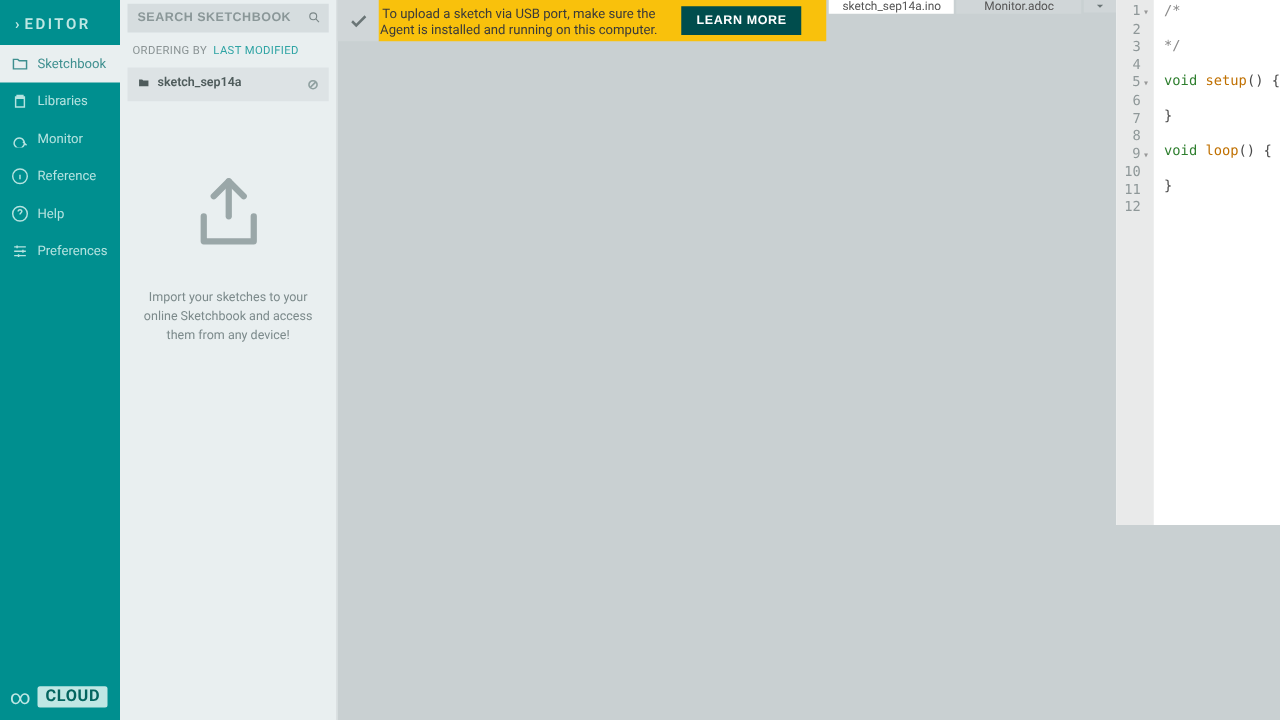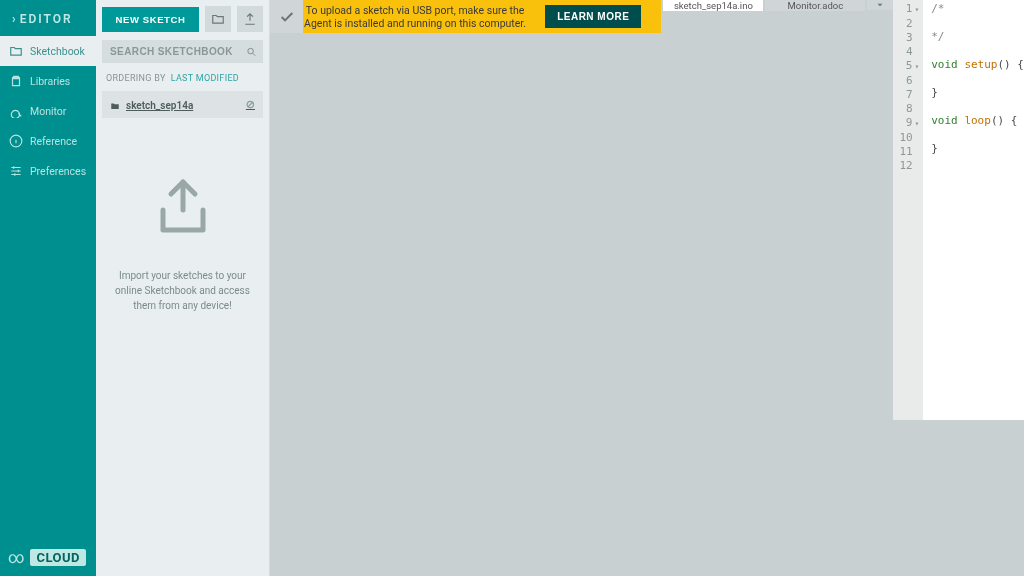--- a/index.html
+++ b/index.html
@@ -3,41 +3,41 @@
 <meta charset="utf-8">
 <style>
   * { box-sizing: border-box; margin: 0; padding: 0; }
   html, body { width: 1024px; height: 576px; font-family: -apple-system, BlinkMacSystemFont, "Segoe UI", Roboto, Arial, sans-serif; overflow: hidden; }
   body { display: flex; background: #c9d0d2; color: #444; }
 
   
   .nav-rail { width: 96px; background: #008f8f; display: flex; flex-direction: column; color: #b5e3e0; font-size: 10.5px; }
   .rail-logo { padding: 12px 12px 10px; color: #bfe7e4; font-weight: 600; letter-spacing: 2px; font-size: 12px; display: flex; align-items: center; }
   .rail-logo .chev { margin-right: 2px; }
-  .rail-item { display: flex; align-items: center; gap: 7px; padding: 8px 9px; cursor: pointer; position: relative; }
+  .rail-item { display: flex; align-items: flex-start; gap: 7px; padding: 8px 9px; cursor: pointer; position: relative; }
   .rail-item.active { background: #e9eff0; color: #3e8f8f; }
   .rail-item.active::after { content:""; position:absolute; right:-6px; top:50%; transform:translateY(-50%); border:6px solid transparent; border-left-color:#e9eff0; }
   .rail-icon { width: 14px; height: 14px; flex: none; display:inline-flex; align-items:center; justify-content:center; }
   .rail-spacer { flex: 1; }
   .rail-cloud { padding: 10px 8px; display:flex; align-items:center; gap:6px; }
   .cloud-badge { background:#bfe7e4; color:#03655f; font-size:13px; font-weight:700; padding:1px 6px; border-radius:2px; letter-spacing: .5px;}
   .infinity { font-size:16px; color:#bfe7e4; line-height:1; }
 
   
   .sketch-col { width: 174px; background: #e9eff0; display: flex; flex-direction: column; border-right: 1px solid #d6dcdd; }
   .sketch-top { padding: 6px; display:flex; gap:6px; align-items:center; }
   .btn-new { flex:1; background:#009999; color:#fff; border:none; font-size:9.5px; font-weight:600; letter-spacing:.6px; padding:7px 0; cursor:pointer; }
   .icon-btn { width:26px; height:26px; background:#d3dadb; border:none; display:flex; align-items:center; justify-content:center; cursor:pointer; }
   .search-wrap { margin: 2px 6px 10px; position:relative; }
   .search-input { width:100%; background:#d6dddf; border:none; padding:6px 24px 6px 8px; font-size:10px; color:#6a7b7c; letter-spacing:.4px; font-weight:600; }
   .search-input::placeholder { color:#8a9798; font-weight:600; }
   .search-glass { position:absolute; right:6px; top:50%; transform:translateY(-50%); color:#7b8788; font-size:11px; }
   .ordering { margin: 0 10px 8px; font-size: 9px; color:#8a9394; letter-spacing:.3px; }
   .ordering a { color:#2fa4a4; text-decoration:none; }
-  .sketch-entry { margin: 0 6px; padding:7px 8px; background:#dde3e5; font-size:10px; color:#4f5c5c; font-weight:600; display:flex; align-items:flex-end; gap:6px;text-decoration:underline; }
+  .sketch-entry { margin: 0 6px; padding:7px 8px; background:#dde3e5; font-size:10px; color:#4f5c5c; font-weight:600; display:flex; align-items:flex-start; gap:6px; }
   .sketch-entry .x { margin-left:auto; color:#8fa0a0; font-size:11px; }
   .import-area { margin: 60px 18px 0; text-align:center; color:#7c8a8b; }
   .import-area .big-icon { width:60px; height:60px; margin: 0 auto 30px; color:#b6c0c2; }
   .import-area p { font-size:10px; line-height:1.5; }
 
   
   .main { flex:1; display:flex; flex-direction:row; min-width:0; }
   .toolbar-row { display:flex; align-items:stretch; height:33px; }
   .check-btn { width:33px; background:#d0d6d8; display:flex; align-items:center; justify-content:center; }
   .banner { flex:1; background:#f9c10c; display:flex; align-items:center; padding: 0 20px 0 0; gap:18px; }
@@ -97,47 +97,42 @@
         <span class="rail-icon">
           <svg width="14" height="14" viewBox="0 0 24 24" fill="none" stroke="currentColor" stroke-width="2">
             <path d="M12 2a10 10 0 100 20 10 10 0 000-20z M12 10v6 M12 7v.01"></path>
           </svg>
         </span>
         <span>Reference</span>
       </div>
       <div class="rail-item">
         <span class="rail-icon">
           <svg width="14" height="14" viewBox="0 0 24 24" fill="none" stroke="currentColor" stroke-width="2">
+            <path d="M12 2a10 10 0 100 20 10 10 0 000-20z M9.5 9a2.5 2.5 0 115 0c0 1.5-2.5 2-2.5 4 M12 17v.01"></path>
+          </svg>
+        </span>
+        <span>Help</span>
+      </div>
+      <div class="rail-item">
+        <span class="rail-icon">
+          <svg width="14" height="14" viewBox="0 0 24 24" fill="none" stroke="currentColor" stroke-width="2">
             <path d="M4 6h16 M4 12h16 M4 18h16 M8 4v4 M16 10v4 M10 16v4"></path>
           </svg>
         </span>
         <span>Preferences</span>
       </div>
     </div>
   <div class="rail-spacer"></div>
   <div class="rail-cloud">
     <span class="infinity">∞</span>
     <span class="cloud-badge">CLOUD</span>
   </div>
 </nav>
 
 <aside class="sketch-col">
-  <div class="sketch-top">
-    <button class="btn-new">NEW SKETCH</button>
-    <button class="icon-btn">
-      <svg width="14" height="14" viewBox="0 0 24 24" fill="none" stroke="#6b7778" stroke-width="2">
-          <path d="M3 6h6l2 2h10v11H3z"></path>
-        </svg>
-    </button>
-    <button class="icon-btn">
-      <svg width="14" height="14" viewBox="0 0 24 24" fill="none" stroke="#6b7778" stroke-width="2">
-          <path d="M12 3v12M7 8l5-5 5 5M4 21h16"></path>
-        </svg>
-    </button>
-  </div>
   <div class="search-wrap">
     <input class="search-input" placeholder="SEARCH SKETCHBOOK" style="">
     <span class="search-glass">
       <svg width="11" height="11" viewBox="0 0 24 24" fill="none" stroke="#7b8788" stroke-width="2">
           <circle cx="10" cy="10" r="6"></circle>
           <path d="M20 20l-5-5"></path>
         </svg>
     </span>
   </div>
   <div class="ordering">

